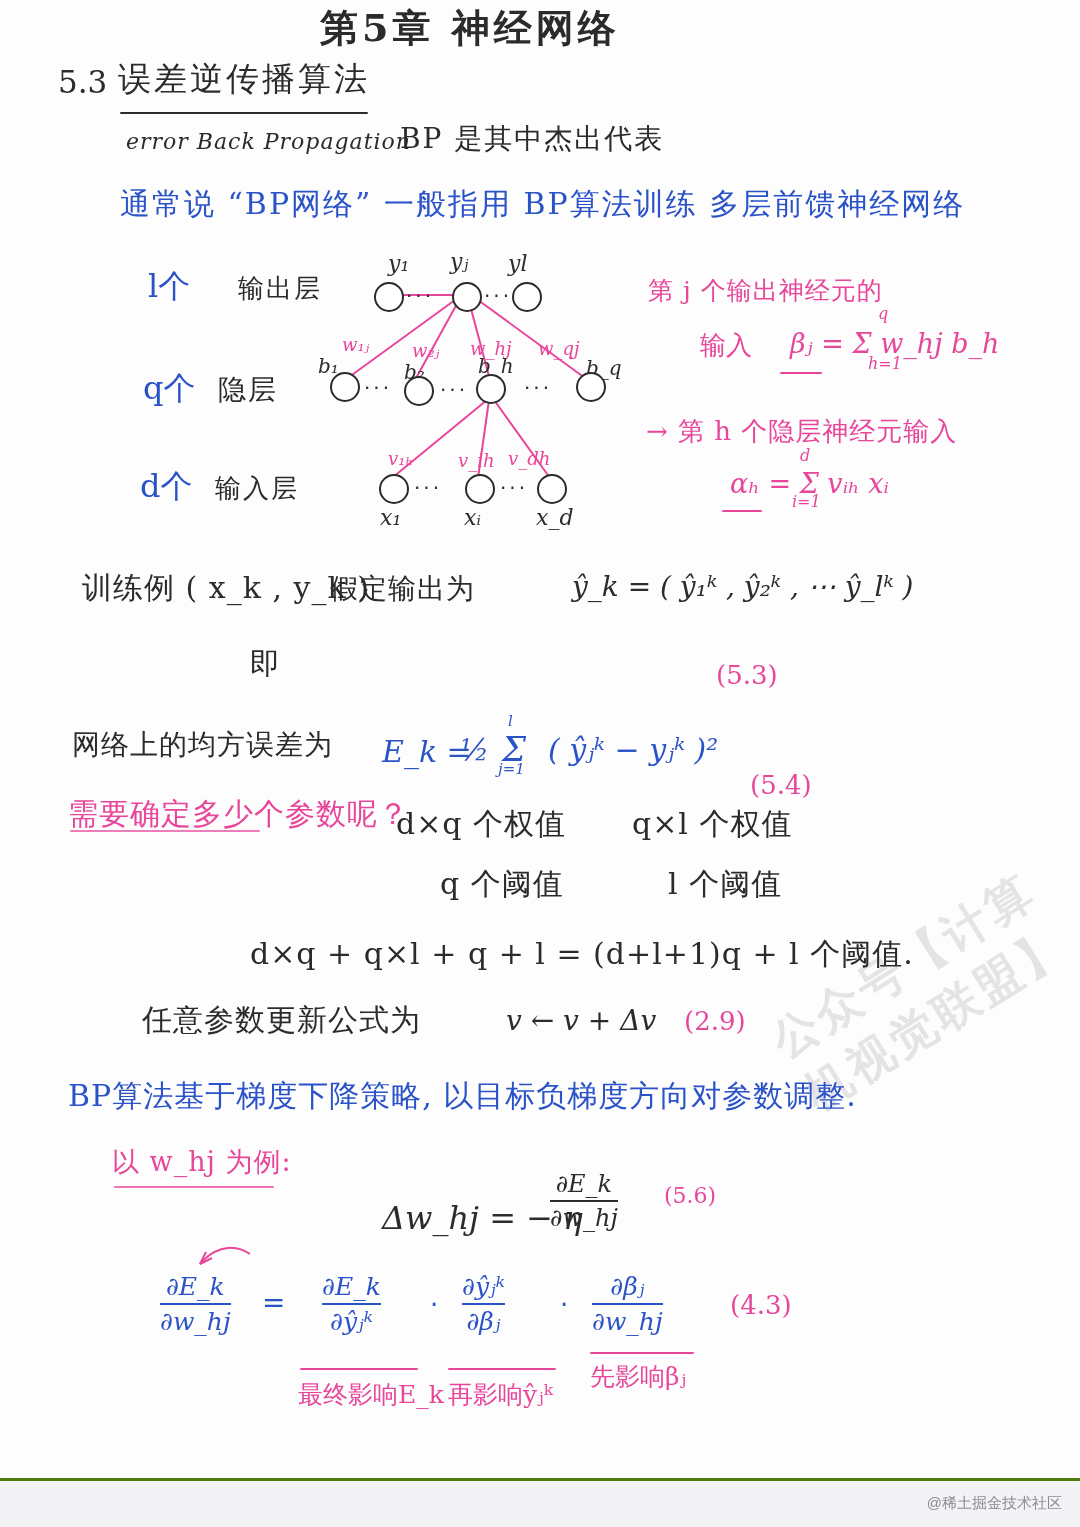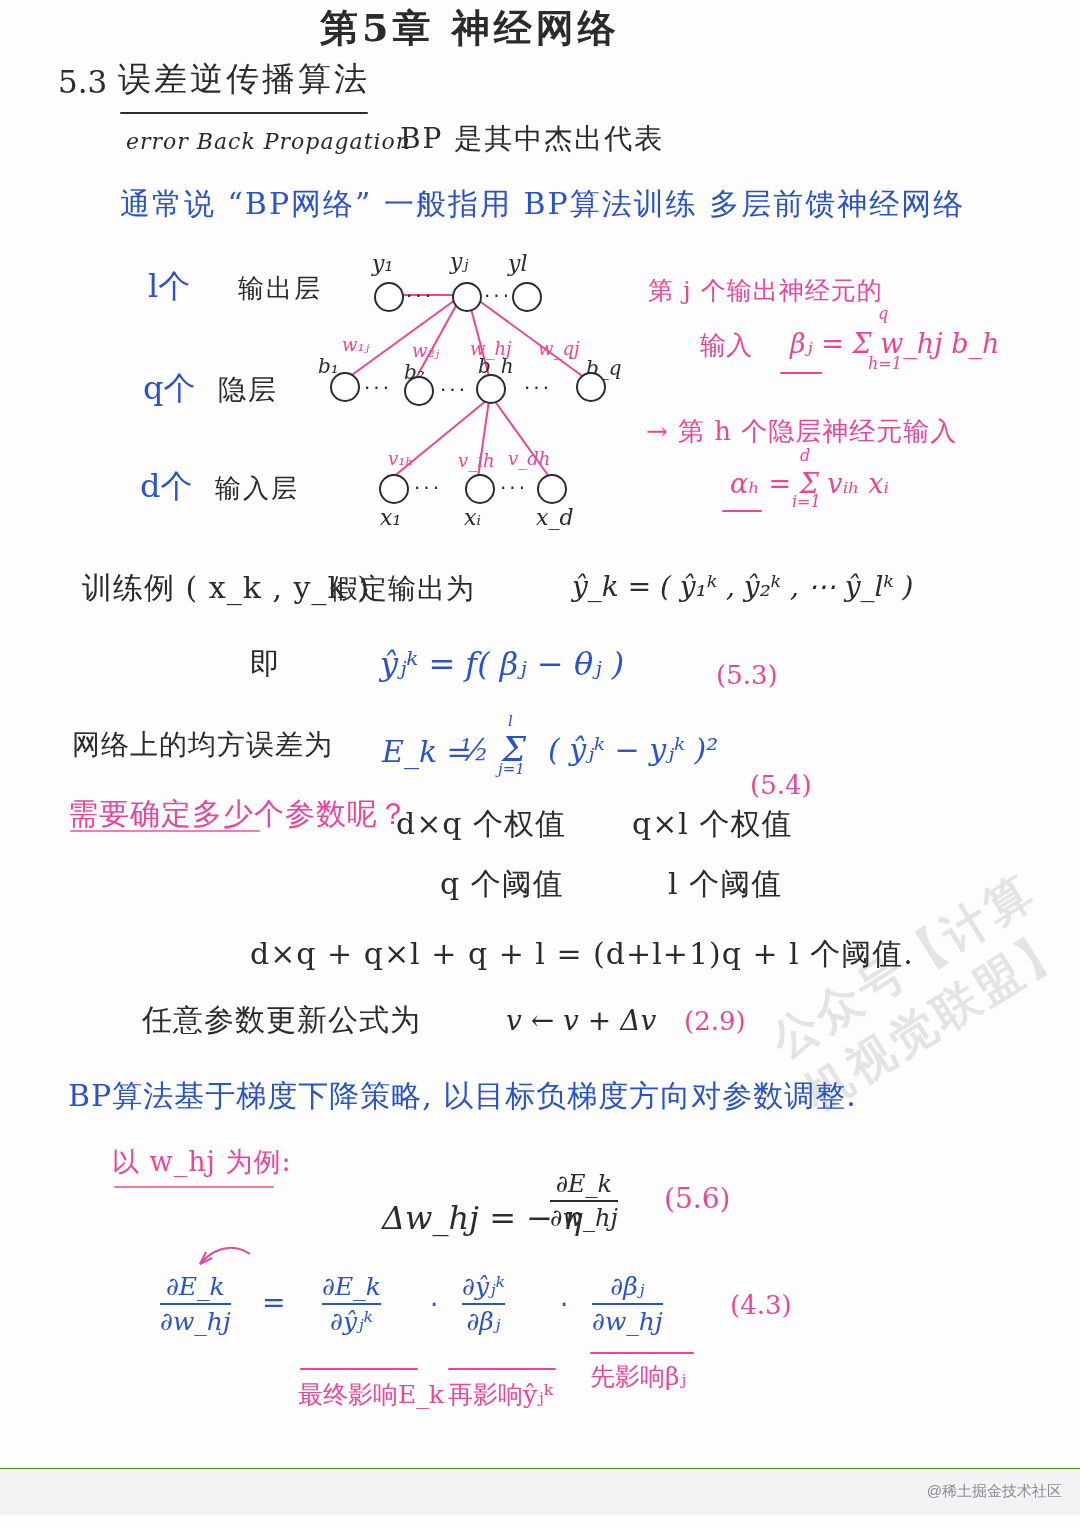--- a/index.html
+++ b/index.html
@@ -25,22 +25,22 @@
   .frac .num{display:block;}
   .frac .den{display:block;}
   .frac .bar{display:block;height:2px;margin:2px 0;}
   .watermark{
     position:absolute;color:rgba(140,140,150,.22);
     font-size:46px;font-weight:bold;
     transform:rotate(-32deg);transform-origin:left top;
     letter-spacing:4px;
   }
   .footer{
-    position:absolute;left:0;bottom:12px;width:1080px;height:46px;
-    background:#f3f3f5;border-top:1px solid #4d7c0f;
+    position:absolute;left:0;bottom:0;width:1080px;height:46px;
+    background:#f3f3f5;border-top:3px solid #4d7c0f;
   }
   .footer span{
     position:absolute;right:18px;top:13px;
     font-size:15px;color:#8b8b93;
     font-family:"Liberation Sans",sans-serif;
   }
   .dots{letter-spacing:3px;}
 </style>
 </head>
 <body>
@@ -77,21 +77,21 @@
 
   <div class="hw blue serif" style="left:148px;top:270px;font-size:32px;">l个</div>
   <div class="hw blk serif" style="left:238px;top:275px;font-size:26px;letter-spacing:2px;">输出层</div>
 
   <div class="hw blue serif" style="left:143px;top:372px;font-size:32px;">q个</div>
   <div class="hw blk serif" style="left:218px;top:375px;font-size:28px;letter-spacing:2px;">隐层</div>
 
   <div class="hw blue serif" style="left:140px;top:470px;font-size:32px;">d个</div>
   <div class="hw blk serif" style="left:215px;top:475px;font-size:26px;letter-spacing:2px;">输入层</div>
 
-  <div class="hw blk ital" style="left:372px;top:252px;font-size:22px;">y₁</div>
+  <div class="hw blk ital" style="left:388px;top:252px;font-size:22px;">y₁</div>
   <div class="hw blk ital" style="left:450px;top:250px;font-size:22px;">yⱼ</div>
   <div class="hw blk ital" style="left:508px;top:252px;font-size:22px;">y𝑙</div>
 
   <div class="node" style="left:374px;top:282px;"></div>
   <div class="node" style="left:452px;top:282px;"></div>
   <div class="node" style="left:512px;top:282px;"></div>
   <div class="hw blk dots" style="left:406px;top:286px;font-size:20px;">···</div>
   <div class="hw blk dots" style="left:484px;top:286px;font-size:20px;">···</div>
 
   <div class="hw pink ital" style="left:342px;top:336px;font-size:18px;">w₁ⱼ</div>
@@ -137,21 +137,20 @@
   <div class="hw pink ital" style="left:730px;top:470px;font-size:27px;">αₕ = Σ vᵢₕ xᵢ</div>
   <div class="hw pink ital" style="left:800px;top:448px;font-size:16px;">d</div>
   <div class="hw pink ital" style="left:792px;top:494px;font-size:16px;">i=1</div>
   <div class="underline u-pink" style="left:722px;top:510px;width:40px;"></div>
 
   <div class="hw blk serif" style="left:82px;top:572px;font-size:30px;letter-spacing:1px;">训练例 ( x_k , y_k )</div>
   <div class="hw blk serif" style="left:330px;top:574px;font-size:28px;letter-spacing:1px;">假定输出为</div>
   <div class="hw blk ital" style="left:572px;top:572px;font-size:28px;">ŷ_k = ( ŷ₁ᵏ , ŷ₂ᵏ , ⋯ ŷ_lᵏ )</div>
 
   <div class="hw blk serif" style="left:250px;top:648px;font-size:30px;">即</div>
-  <div class="hw blue ital" style="left:380px;top:648px;font-size:32px;">ŷⱼᵏ = f( βⱼ − θⱼ )</div>
   <div class="hw pink serif" style="left:716px;top:662px;font-size:26px;">(5.3)</div>
 
   <div class="hw blk serif" style="left:72px;top:730px;font-size:28px;letter-spacing:1px;">网络上的均方误差为</div>
   <div class="hw blue ital" style="left:382px;top:736px;font-size:30px;">E_k =</div>
   <div class="hw blue ital" style="left:460px;top:734px;font-size:30px;">½</div>
   <div class="hw blue ital" style="left:502px;top:732px;font-size:34px;">Σ</div>
   <div class="hw blue ital" style="left:508px;top:714px;font-size:15px;">l</div>
   <div class="hw blue ital" style="left:498px;top:762px;font-size:15px;">j=1</div>
   <div class="hw blue ital" style="left:548px;top:734px;font-size:30px;">( ŷⱼᵏ − yⱼᵏ )²</div>
   <div class="hw pink serif" style="left:750px;top:756px;font-size:26px;margin-top:16px;">(5.4)</div>
@@ -174,21 +173,21 @@
 
   <div class="hw pink serif" style="left:112px;top:1148px;font-size:27px;letter-spacing:1px;">以 w_hj 为例:</div>
   <div class="underline u-pink" style="left:114px;top:1186px;width:160px;opacity:.75;"></div>
 
   <div class="hw blk ital" style="left:382px;top:1182px;font-size:32px;margin-top:20px;">Δw_hj = − η</div>
   <div class="frac blk ital" style="left:550px;top:1170px;font-size:24px;">
     <span class="num">∂E_k</span>
     <span class="bar" style="background:#2b2b2b;"></span>
     <span class="den">∂w_hj</span>
   </div>
-  <div class="hw pink serif" style="left:664px;top:1184px;font-size:28px;">(5.6)</div>
+  <div class="hw pink serif" style="left:664px;top:1184px;font-size:22px;">(5.6)</div>
 
   <svg class="net">
     <path d="M250 1254 C 230 1240, 210 1252, 200 1264" stroke="#e8469b" stroke-width="2" fill="none"></path>
     <path d="M200 1264 L 212 1258 M200 1264 L 206 1252" stroke="#e8469b" stroke-width="2" fill="none"></path>
   </svg>
 
   <div class="frac blue ital" style="left:160px;top:1272px;font-size:25px;">
     <span class="num">∂E_k</span>
     <span class="bar" style="background:#2b53c8;"></span>
     <span class="den">∂w_hj</span>

